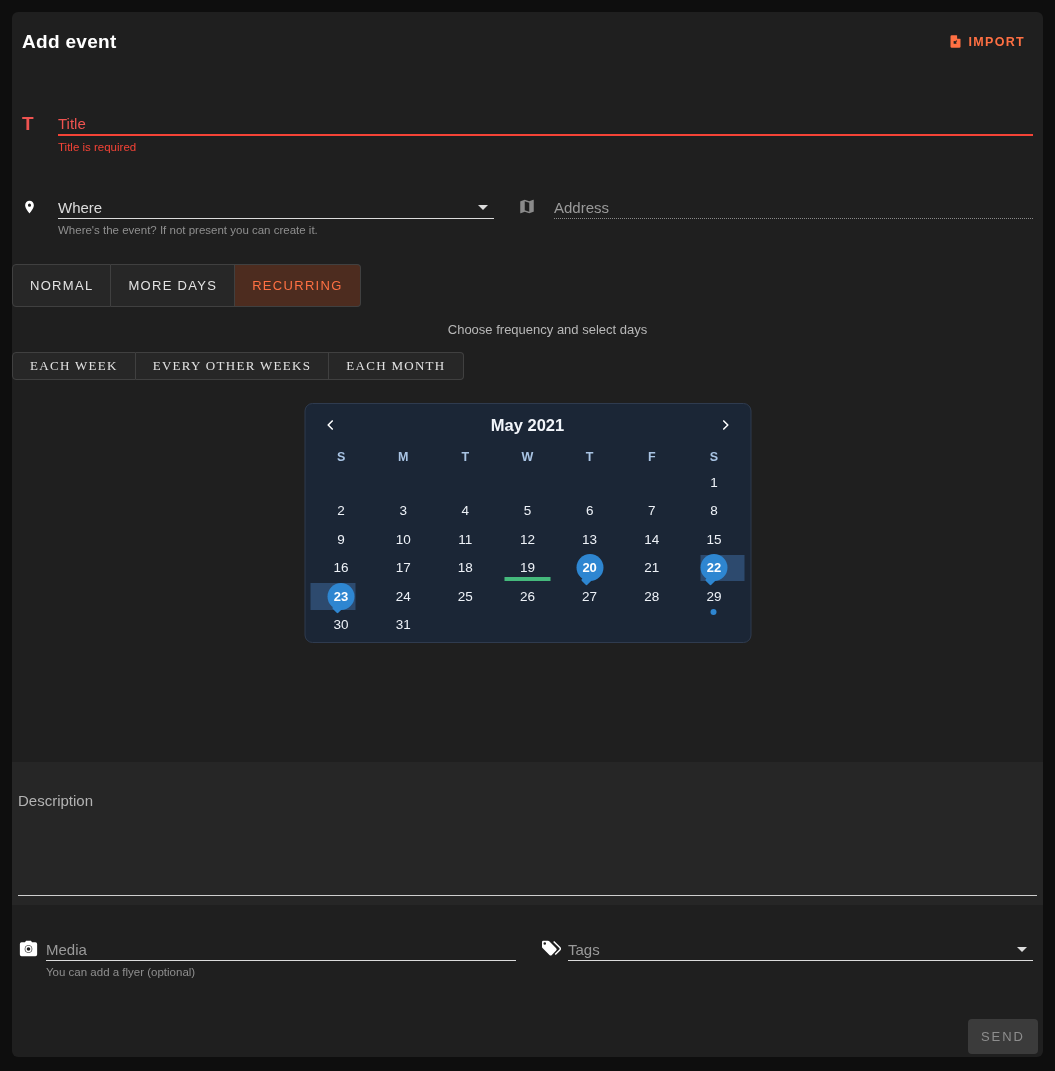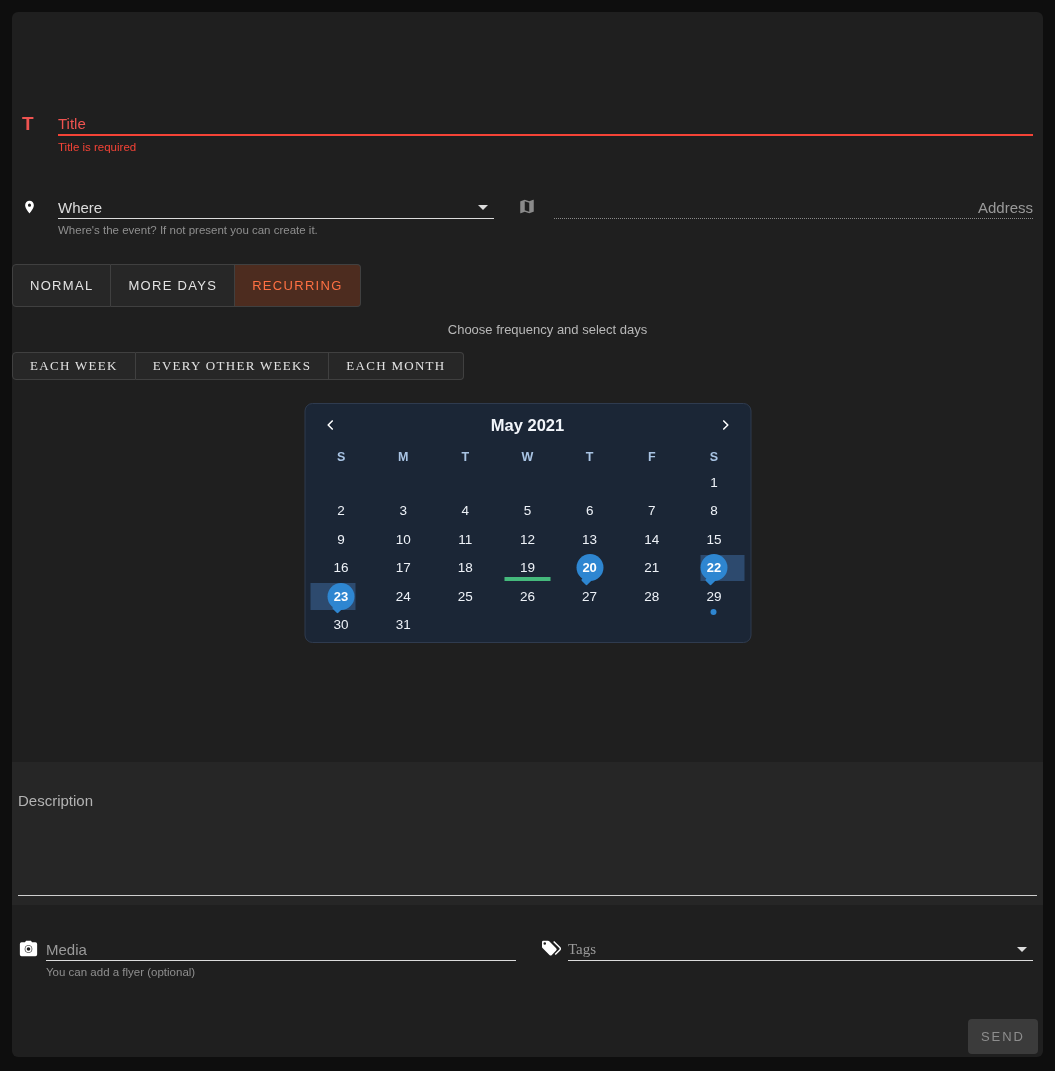--- a/index.html
+++ b/index.html
@@ -24,21 +24,21 @@
               color:var(--accent-orange);font-size:12.5px;font-weight:bold;
               letter-spacing:1.3px;cursor:pointer;padding:4px;font-family:inherit;}
 
   
   .field{display:flex;}
   .field-icon{flex:0 0 24px;display:flex;align-items:flex-start;justify-content:flex-start;padding-top:1px;}
   .t-glyph{color:var(--placeholder-red);font-weight:bold;font-size:19px;line-height:20px;}
   .field-main{flex:1;margin-left:12px;min-width:0;}
   .input-line{position:relative;height:23px;display:flex;align-items:center;
               border-bottom:1px solid #dcdcdc;}
-  .input-line.dotted{border-bottom:1px dotted #8a8a8a;justify-content:flex-end;}
+  .input-line.dotted{border-bottom:1px dotted #8a8a8a;}
   .input-line.error-line{border-bottom:2px solid var(--error-red);}
   .placeholder{font-size:15px;color:#dcdcdc;}
   .ph-red{color:var(--placeholder-red);}
   .ph-muted{color:#9a9a9a;}
   .helper{font-size:11.5px;color:#8f8f8f;margin-top:5px;}
   .helper.error{color:var(--error-red);}
   .caret{position:absolute;right:6px;top:9px;width:0;height:0;
          border-left:5px solid transparent;border-right:5px solid transparent;
          border-top:5.5px solid #dcdcdc;}
   .caret.muted-c{border-top-color:#8a8a8a;}
@@ -99,35 +99,46 @@
 
   
   .desc-band{position:absolute;top:750px;left:0;width:100%;height:143px;
              background:var(--band-bg);padding:30px 6px 0 6px;}
   .desc-input{position:relative;height:104px;border-bottom:1px solid #cfcfcf;}
   .desc-input .placeholder{color:#b3b3b3;}
 
   
   .media-row{position:absolute;top:926px;left:6px;right:10px;display:flex;gap:24px;}
   .media-left{flex:0 0 498px;}
-  .media-right{flex:1;font-family:Liberation Serif, serif;}
+  .media-right{flex:1;}
   .media-row .field-icon{flex:0 0 28px;}
   .media-row .field-main{margin-left:0;}
 
   
   .send-row{position:absolute;right:5px;bottom:3px;}
   .send-btn{background:#3b3b3b;color:#8d8d8d;border:none;border-radius:4px;
             font-size:13px;letter-spacing:2px;padding:10px 13px;cursor:pointer;
             font-family:inherit;}
 </style>
 </head>
 <body>
 
 <div class="panel">
 
+  <div class="header">
+    <h1 class="page-title">Add event</h1>
+    <button class="import-btn">
+      <svg width="15" height="19" viewBox="0 0 24 24">
+        <path fill="#ff7043" d="M14 2H6a2 2 0 0 0-2 2v16a2 2 0 0 0 2 2h12a2 2 0 0 0 2-2V8l-6-6z"></path>
+        <path fill="#1f1f1f" d="M14.6 1.4l6 6-6 .1z"></path>
+        <path d="M14 10.5L10 14.5M10 11v3.5h3.5" stroke="#1f1f1f" stroke-width="1.9" fill="none"></path>
+      </svg>
+      <span>IMPORT</span>
+    </button>
+  </div>
 
   <div class="title-section field">
     <span class="field-icon t-glyph">T</span>
     <div class="field-main">
       <div class="input-line error-line">
         <span class="placeholder ph-red">Title</span>
       </div>
       <div class="helper error">Title is required</div>
     </div>
   </div>

